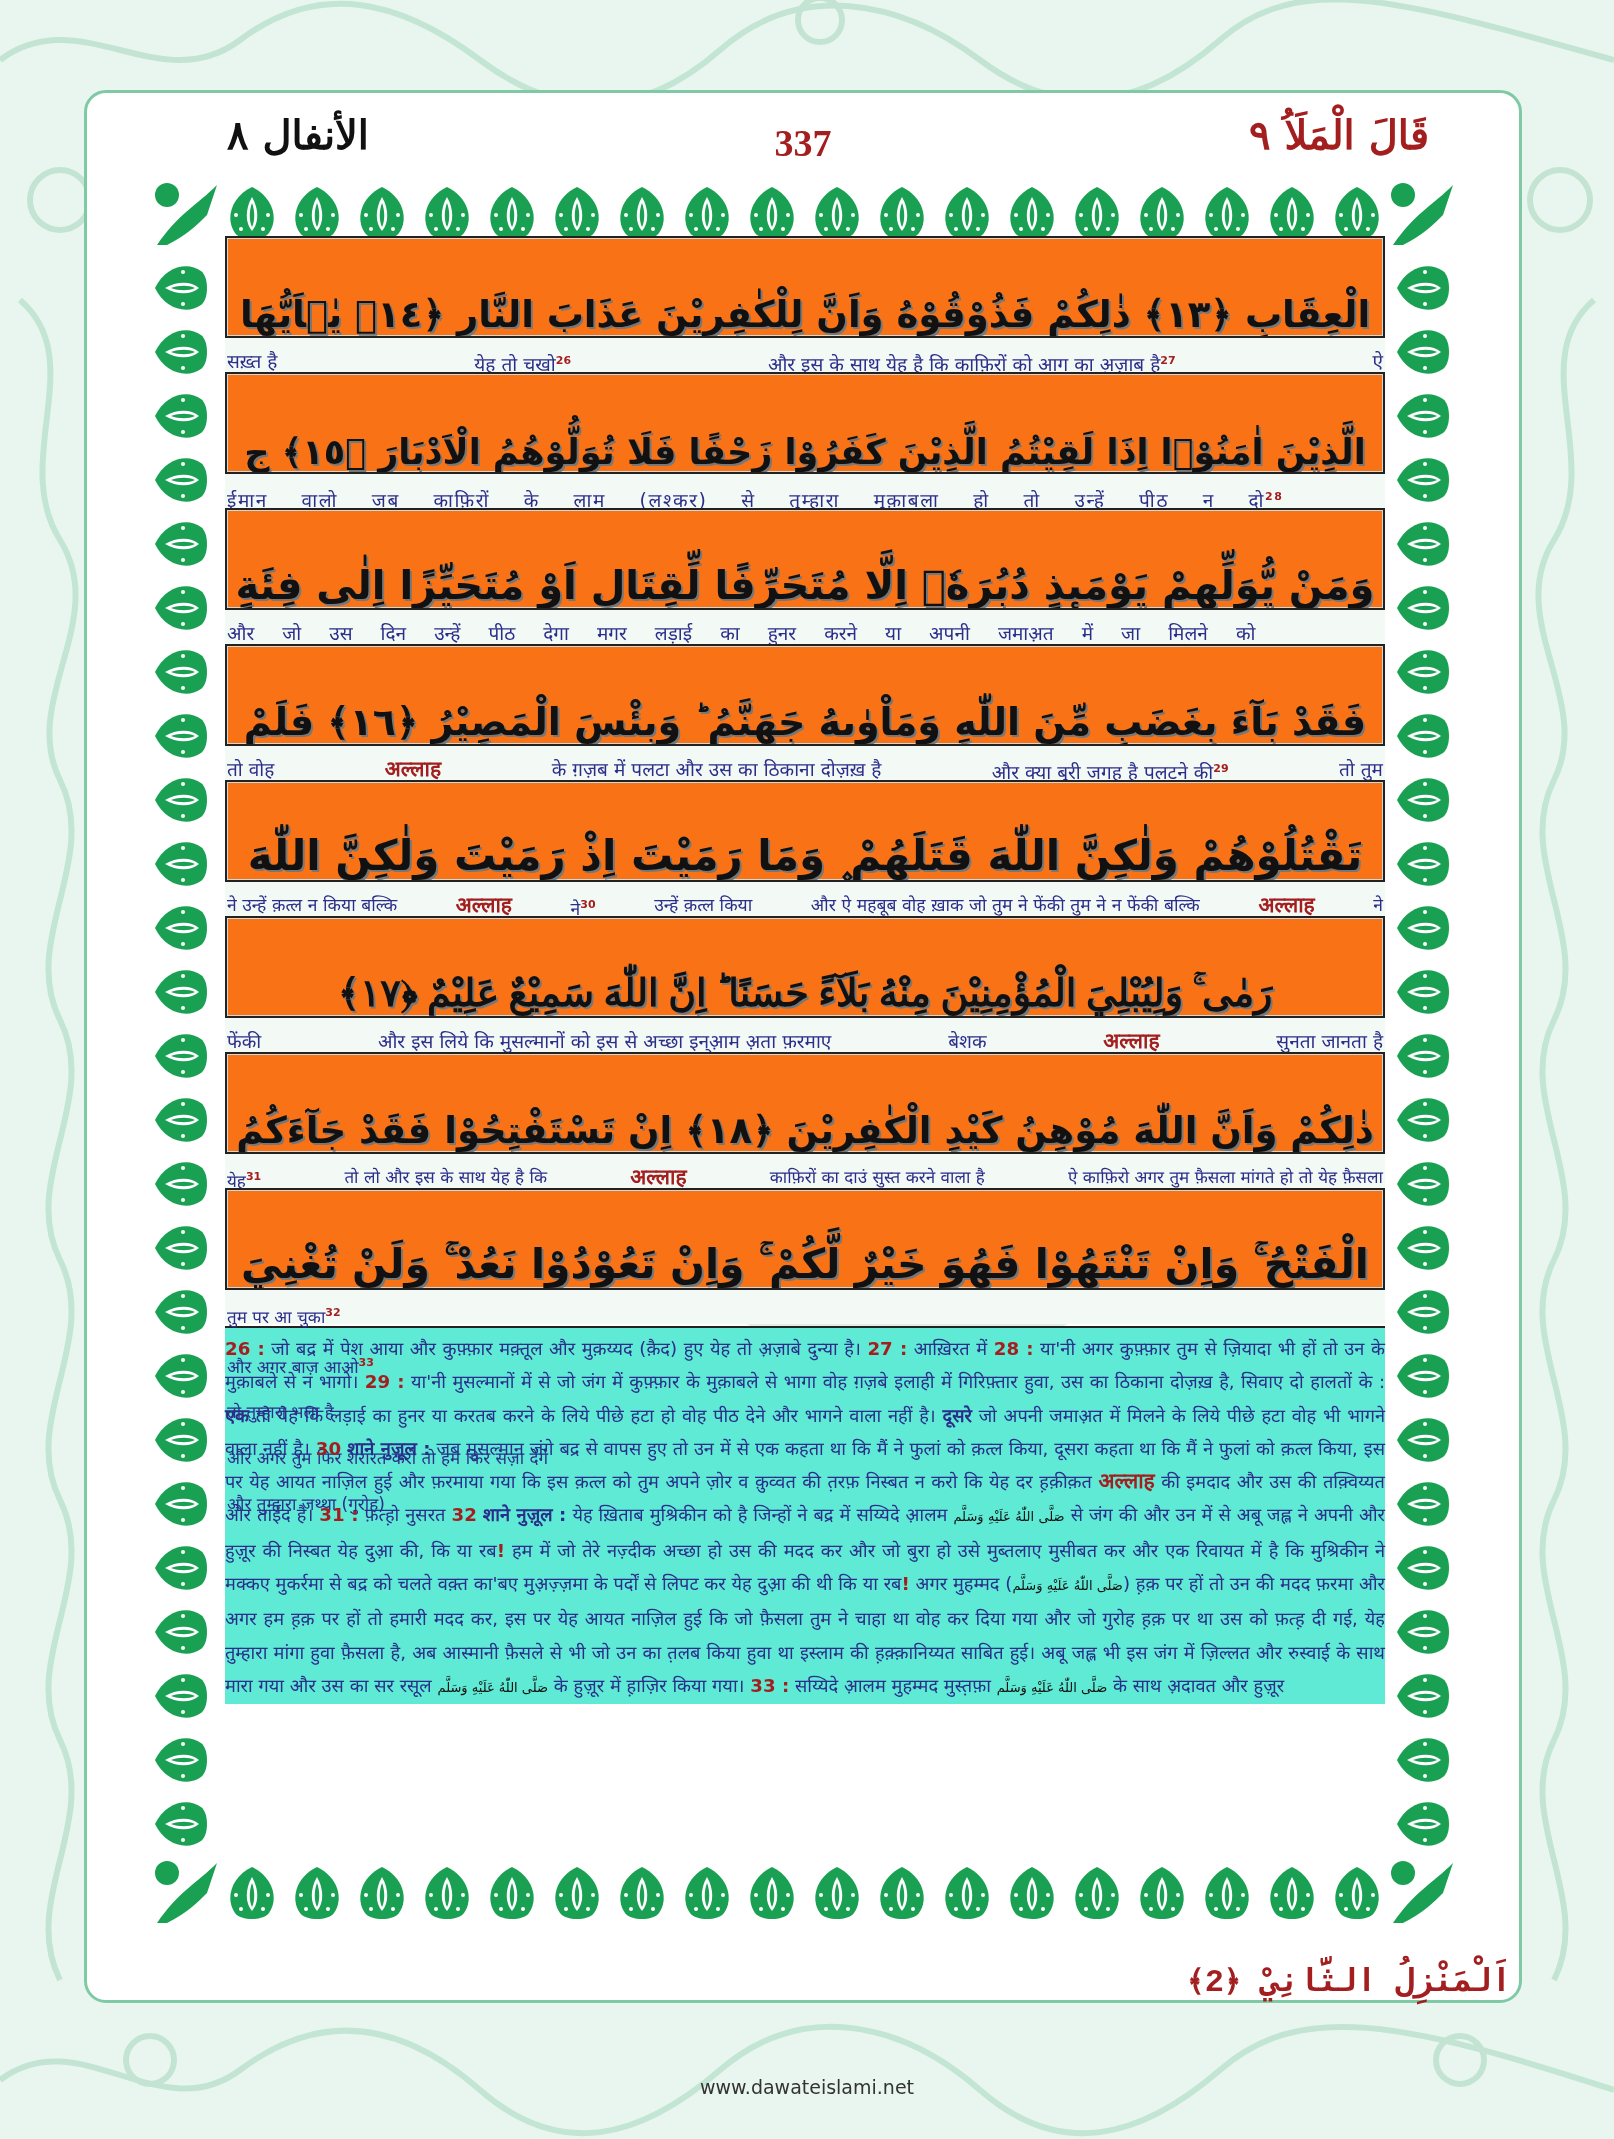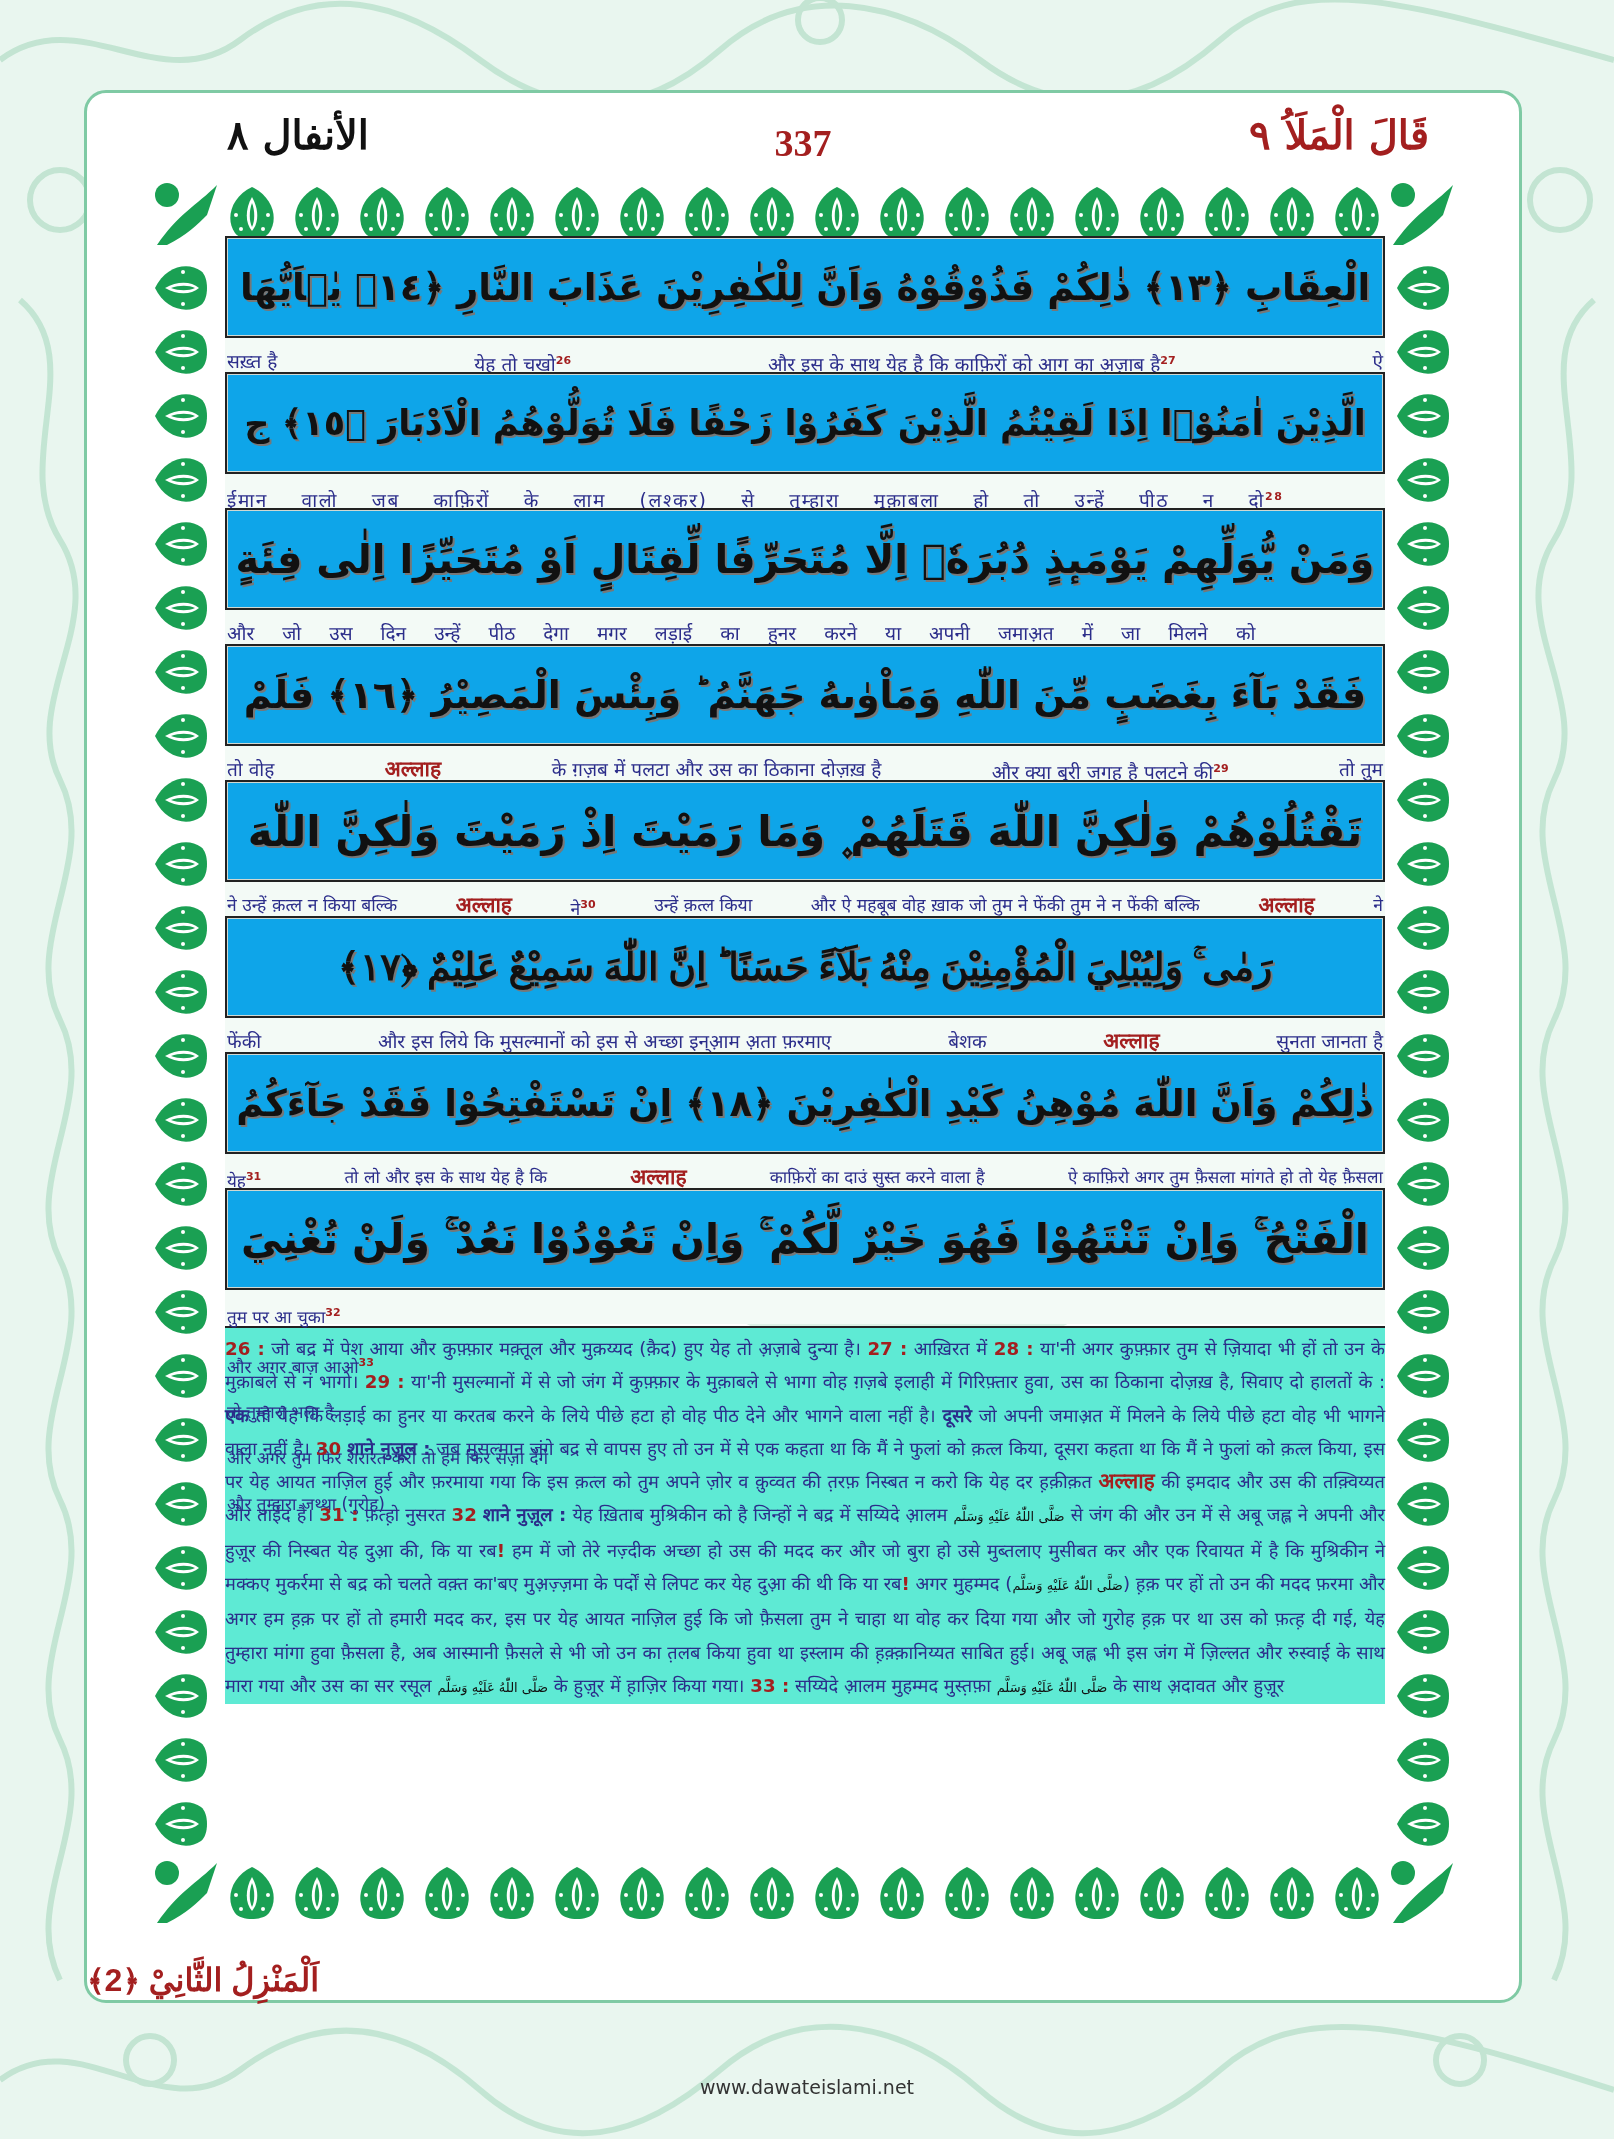--- a/index.html
+++ b/index.html
@@ -27,22 +27,22 @@
     position:absolute; left:0; right:0; top:28px; text-align:center;
     font-family:"Liberation Serif", serif; font-size:38px; font-weight:bold; color:#a31f1f;
   }
   
   .orn-frame { position:absolute; left:58px; top:80px; width:1312px; height:1760px; }
 
   .content {
     position:absolute; left:138px; top:143px; width:1160px;
   }
   .verse-block {
-    position:relative; border:2px solid #222; background:#0ea5e9;
-    height:98px; display:flex; align-items:center; justify-content:center;
+    position:relative; border:2px solid #222; background:#f97316;
+    height:98px; display:flex; align-items:flex-end; justify-content:center;
     direction:rtl; overflow:hidden;
     box-shadow: inset 0 0 0 1px #cfd8d2;
   }
   .arabic {
     font-family:"DejaVu Sans", sans-serif; font-size:46px; font-weight:bold; color:#111;
     white-space:nowrap; letter-spacing:0;
     text-shadow: 2px 2px 0 #777;
   }
   .translation {
     height:34px; line-height:46px; font-family:"DejaVu Sans", sans-serif; font-size:19px;
@@ -55,22 +55,22 @@
   .footnotes {
     border-top:2px solid #222; margin-top:2px; padding-top:4px;
     font-family:"DejaVu Sans", sans-serif; font-size:18.2px; line-height:33.3px; color:#2b2d8a;
     text-align:justify; background:#5eead4;
   }
   .footnotes .num { color:#a31f1f; font-weight:bold; }
   .footnotes .bold { font-weight:bold; color:#2b2d8a; }
   .footnotes .ar { font-family:"DejaVu Sans", sans-serif; font-size:13px; color:#111; }
 
   .manzil {
-    position:absolute; left:0; right:8px; top:1868px; text-align:left;
-    font-family:Liberation Sans, sans-serif; font-size:32px; color:#a31f1f; font-weight:bold; direction:rtl;
+    position:absolute; left:0; right:8px; top:1868px; text-align:right;
+    font-family:Liberation Mono, monospace; font-size:32px; color:#a31f1f; font-weight:bold; direction:rtl;
   }
   .manzil .bracket { color:#a31f1f; font-size:30px; }
   .website {
     position:absolute; left:0; right:0; top:2076px; text-align:center; z-index:2;
     font-family:"DejaVu Sans", sans-serif; font-size:19px; color:#333;
   }
   .watermark { position:absolute; left:420px; top:520px; width:800px; height:800px; z-index:0; opacity:0.35; pointer-events:none;}
 </style>
 </head>
 <body>

